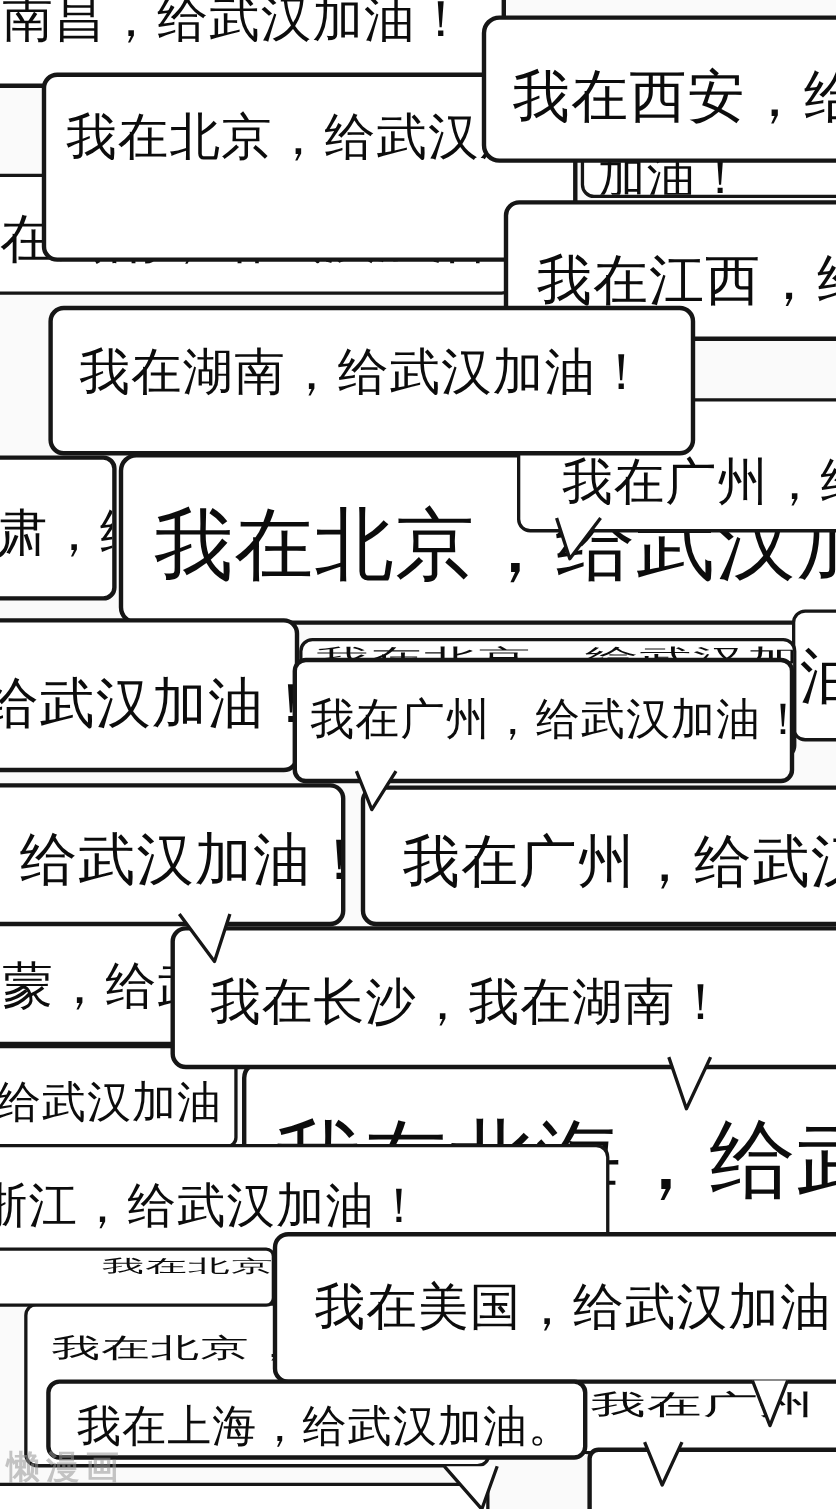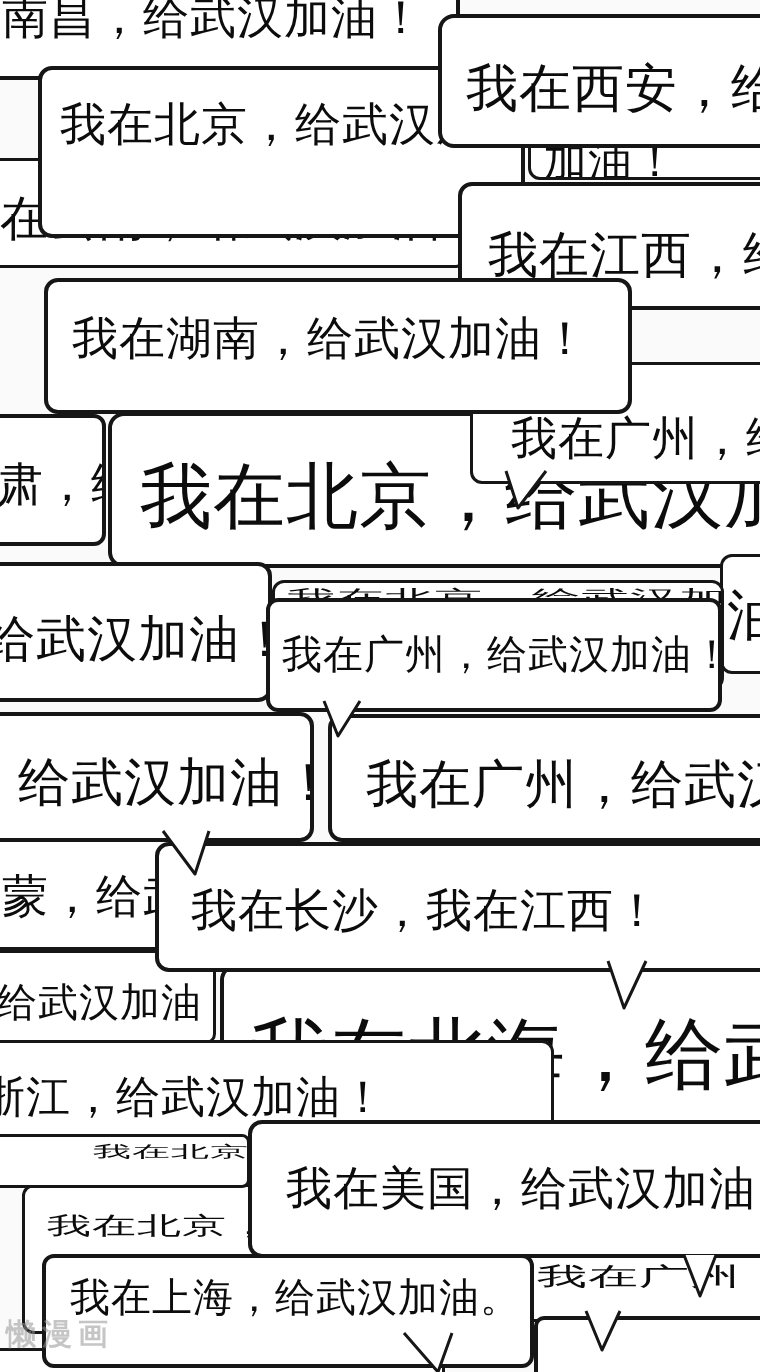--- a/index.html
+++ b/index.html
@@ -72,41 +72,41 @@
       <div class="bubble" style="left: -230px; top: 712px; width: 544px; height: 130px; border-width: 4px; border-radius: 14px; z-index: 6;">
         <span class="bt" style="left: 244px; top: 38px; font-size: 52px;">给武汉加油！</span>
       </div>
       <div class="bubble" style="left: 328px; top: 714px; width: 520px; height: 128px; border-width: 4px; border-radius: 14px; z-index: 6;">
         <span class="bt" style="left: 34px; top: 38px; font-size: 52px;">我在广州，给武汉加油！</span>
       </div>
       <div class="bubble" style="left: -240px; top: 826px; width: 420px; height: 124px; border-width: 3px; border-radius: 12px; z-index: 5;">
         <span class="bt" style="left: 98px; top: 43px; font-size: 46px;">我在内蒙，给武汉加油！</span>
       </div>
       <div class="bubble" style="left: 155px; top: 842px; width: 656px; height: 130px; border-width: 4px; border-radius: 14px; z-index: 8;">
-        <span class="bt" style="left: 32px; top: 40px; font-size: 46px;">我在长沙，我在江西！</span>
+        <span class="bt" style="left: 32px; top: 40px; font-size: 46px;">我在长沙，我在湖南！</span>
       </div>
       <div class="bubble" style="left: -170px; top: 950px; width: 386px; height: 94px; border-width: 3px; border-radius: 10px; z-index: 7;">
         <span class="bt" style="left: 164px; top: 28px; font-size: 40px;">给武汉加油！</span>
       </div>
       <div class="bubble" style="left: 220px; top: 964px; width: 920px; height: 168px; border-width: 4px; border-radius: 16px; z-index: 6;">
         <span class="bt" style="left: 26px; top: 44px; font-size: 78px;">我在北海，给武汉加油！</span>
       </div>
       <div class="bubble" style="left: -120px; top: 1040px; width: 674px; height: 108px; border-width: 3px; border-radius: 12px; z-index: 8;">
         <span class="bt" style="left: 8px; top: 30px; font-size: 44px;">我在浙江，给武汉加油！</span>
       </div>
       <div class="bubble" style="left: -40px; top: 1134px; width: 290px; height: 54px; border-width: 3px; border-radius: 8px; z-index: 9;">
         <span class="bt" style="left: 130px; top: 6px; font-size: 38px; transform: scaleY(0.42);">我在北京</span>
       </div>
       <div class="bubble" style="left: 248px; top: 1120px; width: 620px; height: 138px; border-width: 4px; border-radius: 14px; z-index: 10;">
         <span class="bt" style="left: 34px; top: 40px; font-size: 46px;">我在美国，给武汉加油！</span>
       </div>
       <div class="bubble" style="left: 22px; top: 1184px; width: 424px; height: 150px; border-width: 3px; border-radius: 12px; z-index: 8;">
         <span class="bt" style="left: 22px; top: 26px; font-size: 44px; transform: scaleY(0.55);">我在北京，给武汉加油！</span>
       </div>
-      <div class="bubble" style="left: 42px; top: 1254px; width: 492px; height: 114px; border-width: 4px; border-radius: 12px; z-index: 11;">
+      <div class="bubble" style="left: 42px; top: 1254px; width: 492px; height: 73px; border-width: 4px; border-radius: 12px; z-index: 11;">
         <span class="bt" style="left: 24px; top: 18px; font-size: 40px;">我在上海，给武汉加油。</span>
       </div>
       <div class="bubble" style="left: 524px; top: 1238px; width: 330px; height: 84px; border-width: 3px; border-radius: 10px; z-index: 9;">
         <span class="bt" style="left: 10px; top: 22px; font-size: 50px; transform: scaleY(0.5);">我在广州，给武汉加油！</span>
       </div>
       <div class="bubble" style="left: 534px; top: 1316px; width: 420px; height: 110px; border-width: 4px; border-radius: 10px; z-index: 10;"></div>
       <div class="bubble" style="left: -60px; top: 1348px; width: 505px; height: 90px; border-width: 3px; border-radius: 10px; z-index: 5;"></div>
       <svg class="tail" width="52" height="46" style="left: 502px; top: 470px; z-index: 5;">
         <path d="M4 1 L16 38 L44 1" fill="#ffffff" stroke="#161616" stroke-width="3" stroke-linejoin="round"></path>
       </svg>

